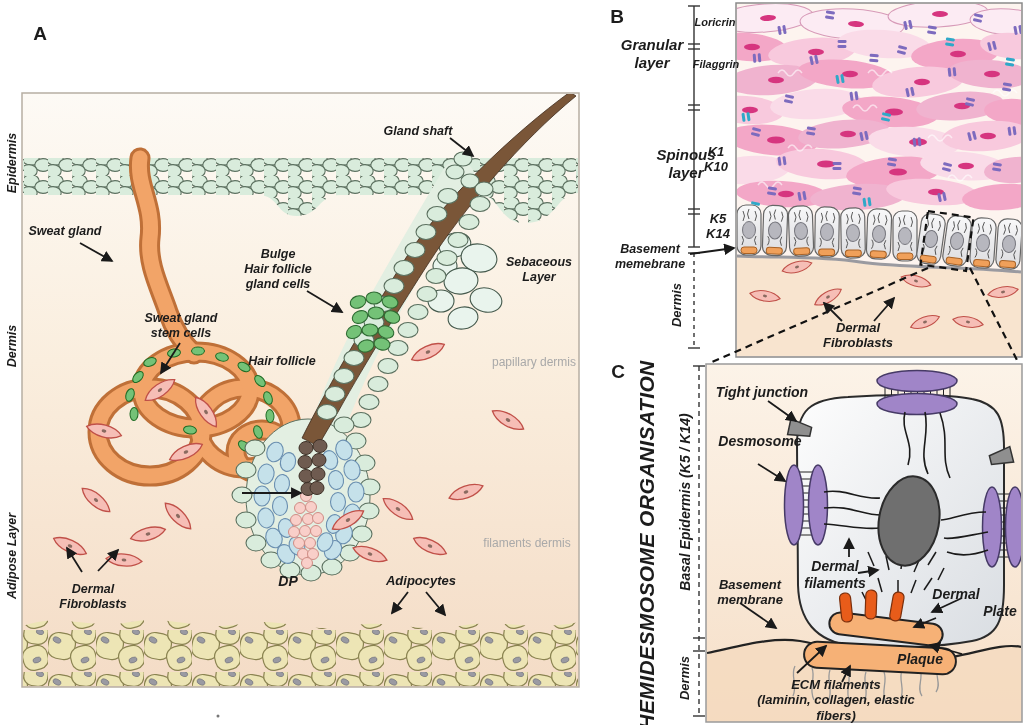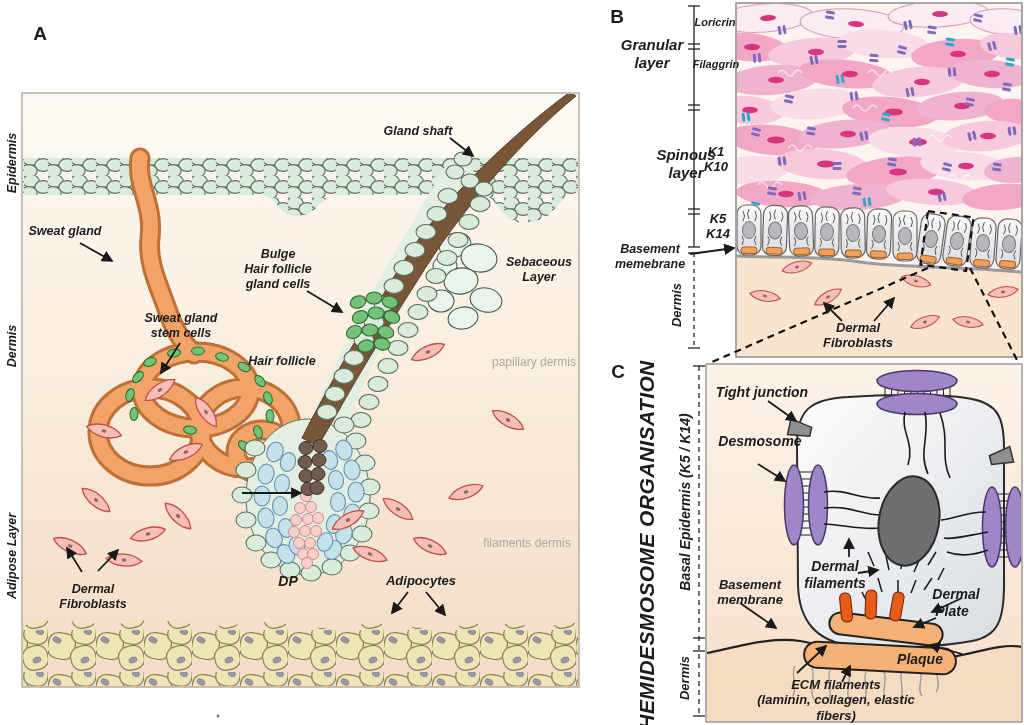--- a/index.html
+++ b/index.html
@@ -675,19 +675,19 @@
   <div class="lbl v title-c" style="left:647px;top:545px">HEMIDESMOSOME ORGANISATION</div>
   <div class="lbl v s14" style="left:685px;top:502px">Basal Epidermis (K5 / K14)</div>
   <div class="lbl v s13" style="left:685px;top:678px">Dermis</div>
   <div class="lbl s14" style="left:762px;top:392px">Tight junction</div>
   <div class="lbl s14" style="left:760px;top:441px">Desmosome</div>
   <div class="lbl s14" style="left:835px;top:575px">Dermal
 filaments</div>
   <div class="lbl s135" style="left:750px;top:592px">Basement
 membrane</div>
   <div class="lbl s14" style="left:956px;top:594px">Dermal</div>
-  <div class="lbl s14" style="left:952px;top:611px">Plate</div>
+  <div class="lbl s14" style="left:1000px;top:611px">Plate</div>
   <div class="lbl s14" style="left:920px;top:659px">Plaque</div>
   <div class="lbl s135" style="left:836px;top:700px">ECM filaments
 (laminin, collagen, elastic fibers)</div>
 </div>
 
 </div>
 
 </body></html>

